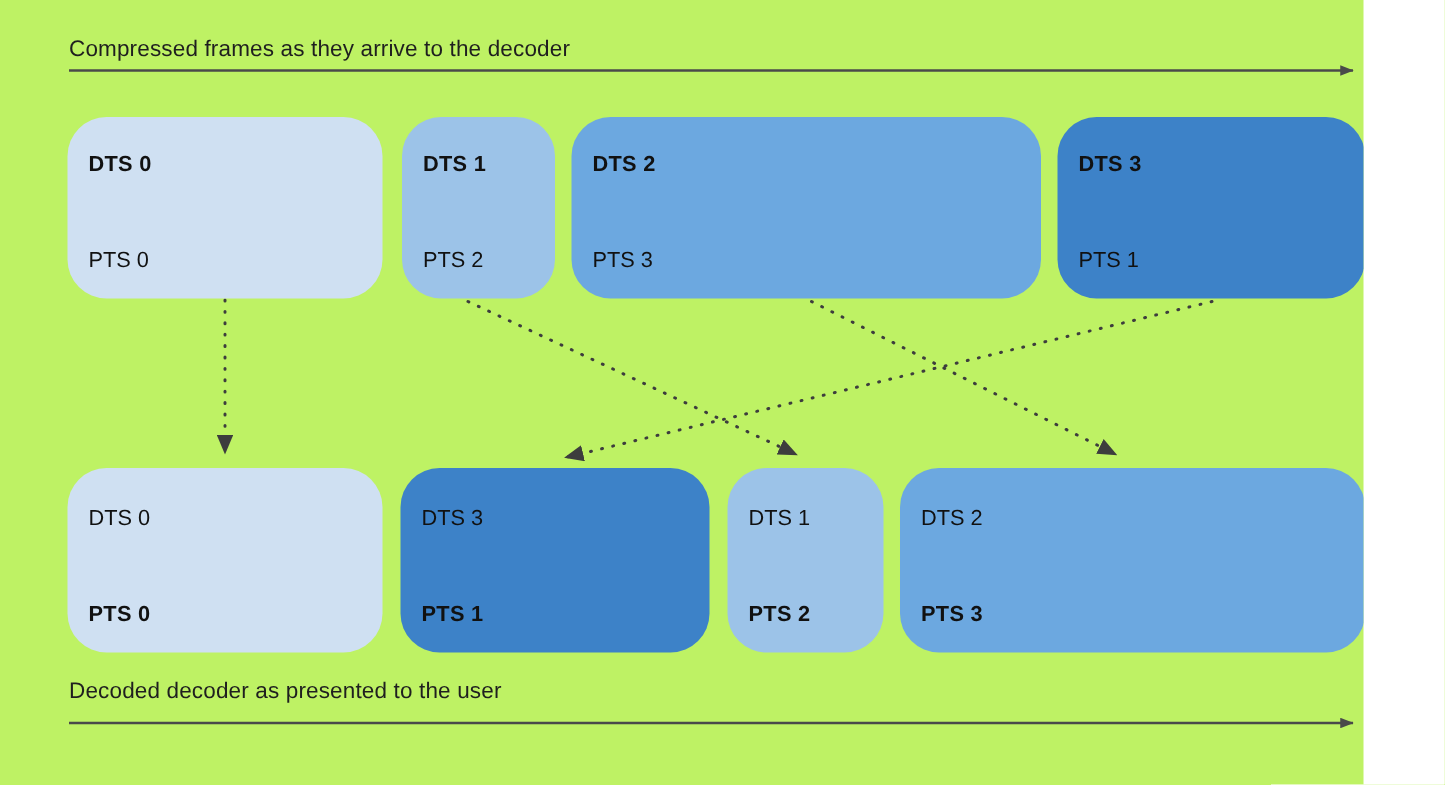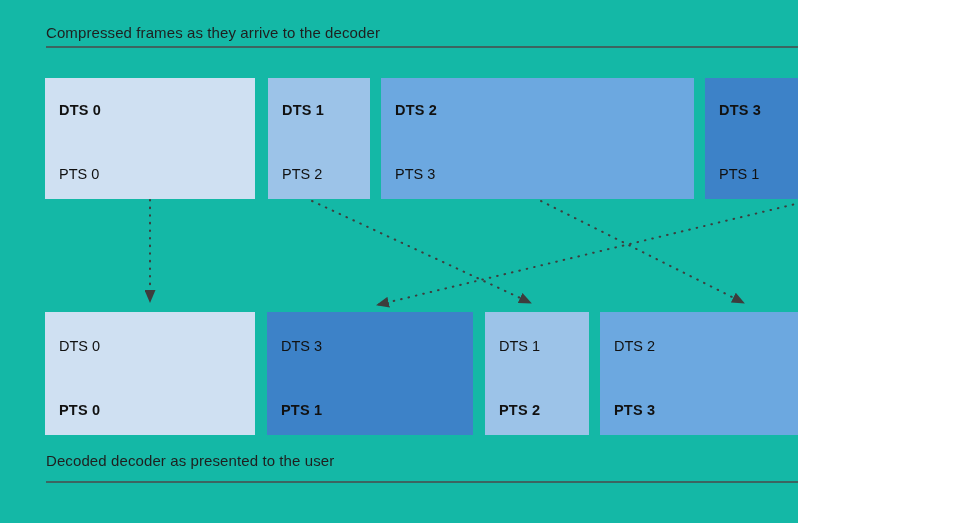--- a/index.html
+++ b/index.html
@@ -2,23 +2,23 @@
 <html><head>
 <meta charset="utf-8">
 <style>
   html, body {
     margin: 0;
     padding: 0;
     background: #ffffff;
   }
   #stage {
     position: relative;
-    width: 798px;
+    width: 909px;
     height: 523px;
-    background: #14b8a6;
+    background: #bef264;
     font-family: "Liberation Sans", sans-serif;
     overflow: hidden;
   }
   .caption {
     position: absolute;
     font-size: 15px;
     color: #1f1f1f;
     letter-spacing: 0.1px;
     white-space: nowrap;
   }
@@ -31,20 +31,21 @@
     top: 0;
     width: 963px;
     height: 523px;
     pointer-events: none;
   }
 
   .frame {
     position: absolute;
     box-sizing: border-box;
     overflow: hidden;
+    border-radius: 26px;
   }
   .frame .lbl {
     position: absolute;
     left: 14px;
     font-size: 14.5px;
     color: #111111;
     white-space: nowrap;
   }
   .frame .lbl.strong {
     font-weight: bold;

